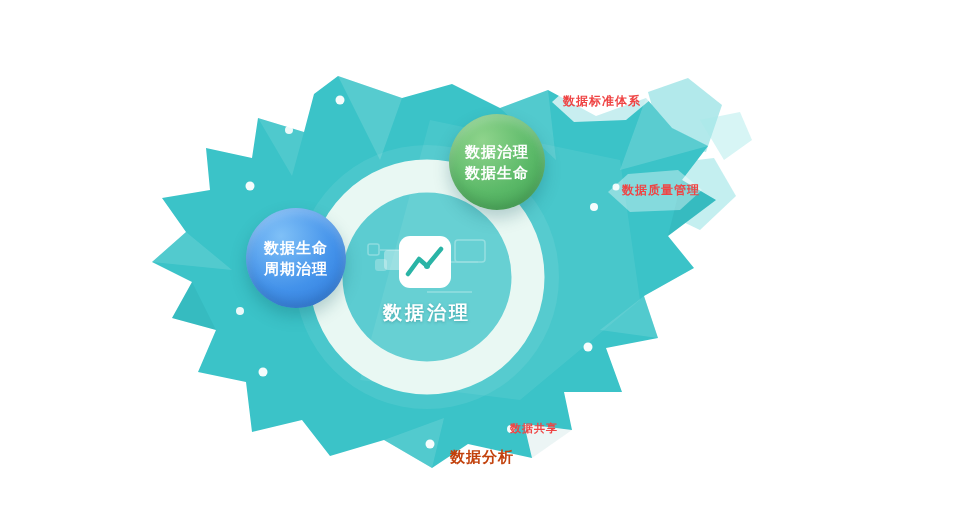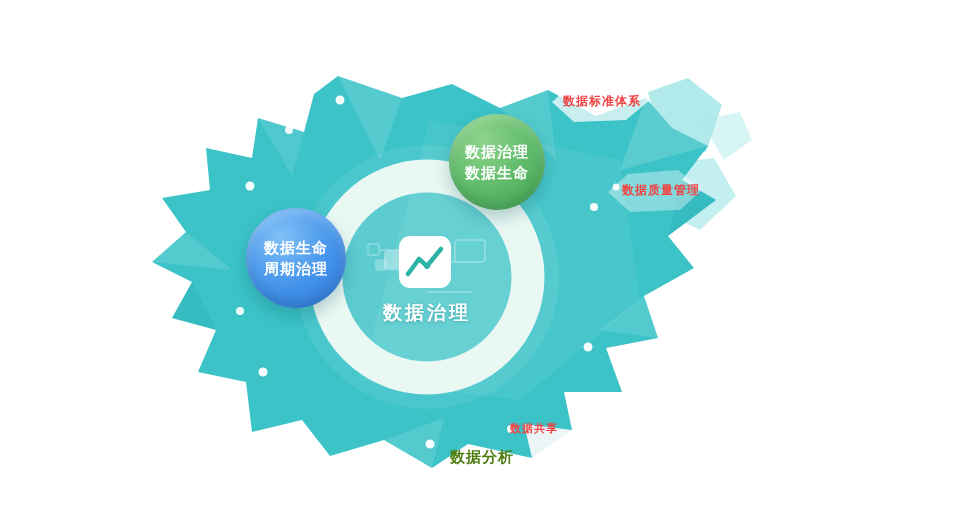--- a/index.html
+++ b/index.html
@@ -33,21 +33,21 @@
   .node-orange{
     left:446px;top:336px;width:82px;height:82px;font-size:14px;
     background:radial-gradient(circle at 35% 28%, #fcc084 0%, #f69b46 55%, #ec8228 100%);
   }
 
   
   .p-label{position:absolute;color:#ef4444;font-weight:bold;letter-spacing:1px;}
   .p-label.top-right{left:563px;top:93px;font-size:12px;}
   .p-label.right{left:622px;top:182px;font-size:12px;}
   .p-label.bottom-right{left:510px;top:421px;font-size:11px;}
-  .p-label.bottom{left:450px;top:448px;font-size:15px;color:#4d7c0f;}
+  .p-label.bottom{left:450px;top:448px;font-size:15px;color:#c2410c;}
 </style>
 </head>
 <body>
 
 <div class="stage">
 
   <svg class="bg" width="960" height="530" viewBox="0 0 960 530" aria-hidden="true">
 
     <g>
       <polygon points="648,92 688,78 722,105 706,152 662,142" fill="#7edbdd" opacity="0.6"></polygon>

